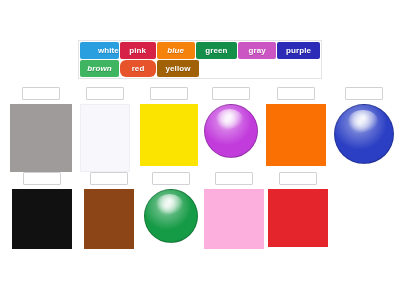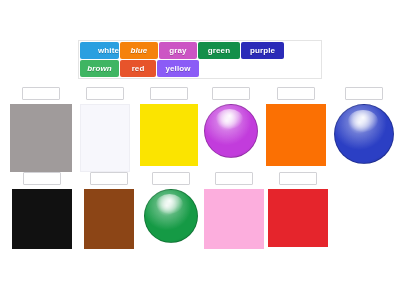--- a/index.html
+++ b/index.html
@@ -103,29 +103,30 @@
     background: radial-gradient(ellipse at 50% 35%, rgba(255,255,255,0.95) 0%, rgba(255,255,255,0.45) 45%, rgba(255,255,255,0) 75%);
     pointer-events: none;
   }
 </style>
 </head>
 <body>
 
 <div id="word-bank">
     <div class="bank-row">
       <div class="word-tile" style="width: 39px; background: rgb(42, 159, 224); text-align: right;">white</div>
+      <div class="word-tile" style="width: 36px; background: rgb(214, 34, 70);">pink</div>
       <div class="word-tile" style="width: 38px; background: rgb(245, 130, 11); font-style: italic;">blue</div>
+      <div class="word-tile" style="width: 42px; background: rgb(19, 143, 74);">green</div>
       <div class="word-tile" style="width: 38px; background: rgb(204, 85, 196);">gray</div>
-      <div class="word-tile" style="width: 42px; background: rgb(19, 143, 74);">green</div>
       <div class="word-tile" style="width: 43px; background: rgb(43, 43, 184);">purple</div>
     </div>
     <div class="bank-row">
       <div class="word-tile" style="width: 39px; background: rgb(63, 181, 98); font-style: italic;">brown</div>
-      <div class="word-tile" style="width: 36px; background: rgb(231, 84, 43);">red</div>
-      <div class="word-tile" style="width: 42px; background: #8b5cf6;">yellow</div>
+      <div class="word-tile" style="width: 36px; background: rgb(231, 84, 43); border-radius: 6px;">red</div>
+      <div class="word-tile" style="width: 42px; background: #a16207;">yellow</div>
       <div class="word-tile tile-blank" style="width: 43px; background: rgb(255, 255, 255);"></div>
     </div>
   </div>
 
 <div class="item-row" id="row-1" style="padding-left: 10px;">
     <div class="item-cell" style="margin-right: 8px;">
       <div class="answer-box"></div>
       <div class="item-slot" style="height: 72px;">
         <div class="swatch" style="width: 62px; height: 68px; background: rgb(160, 155, 155);"></div>
       </div>

